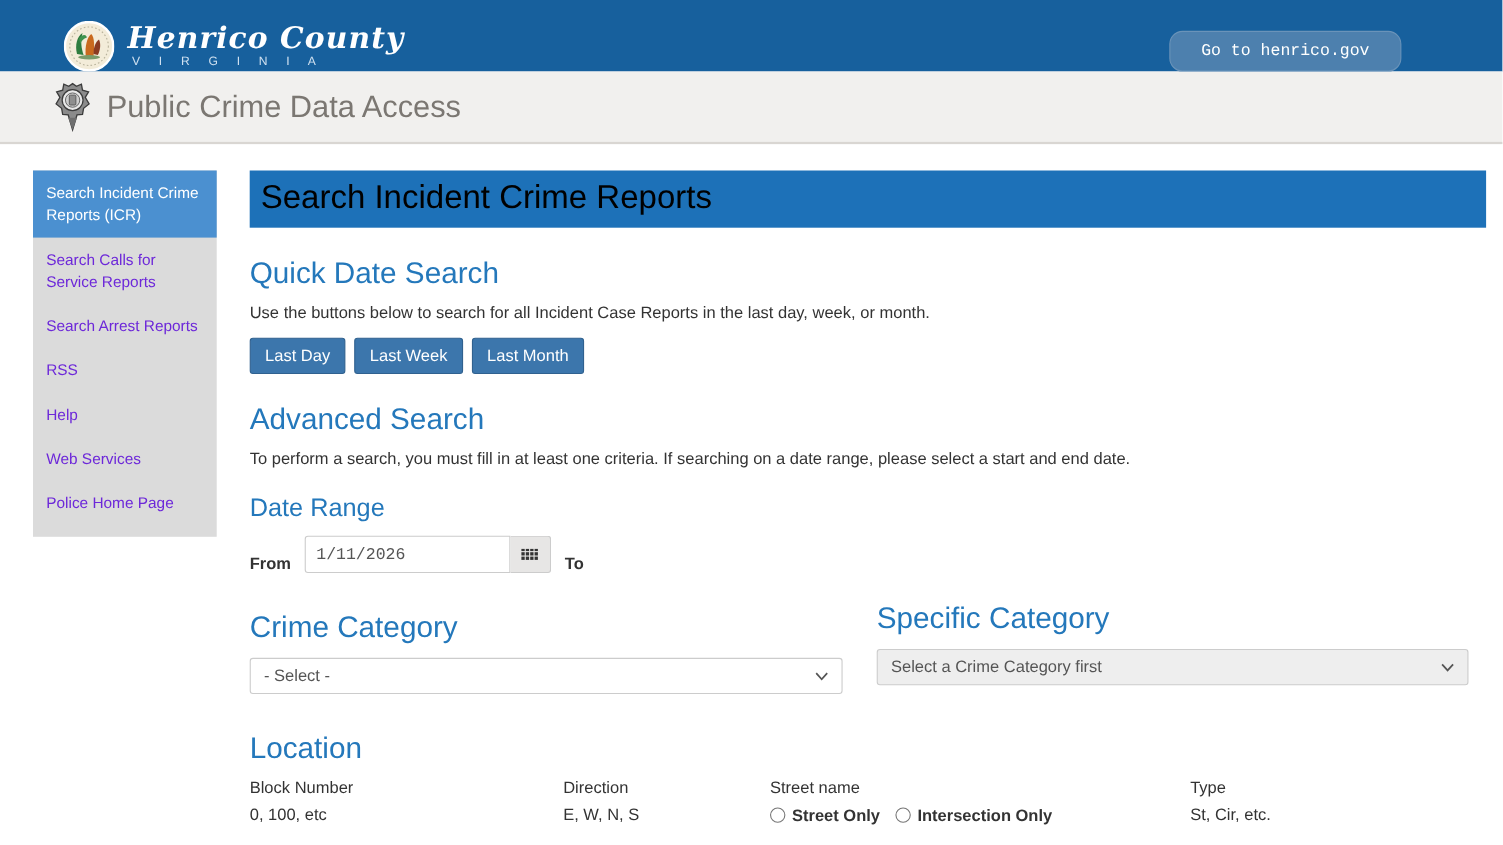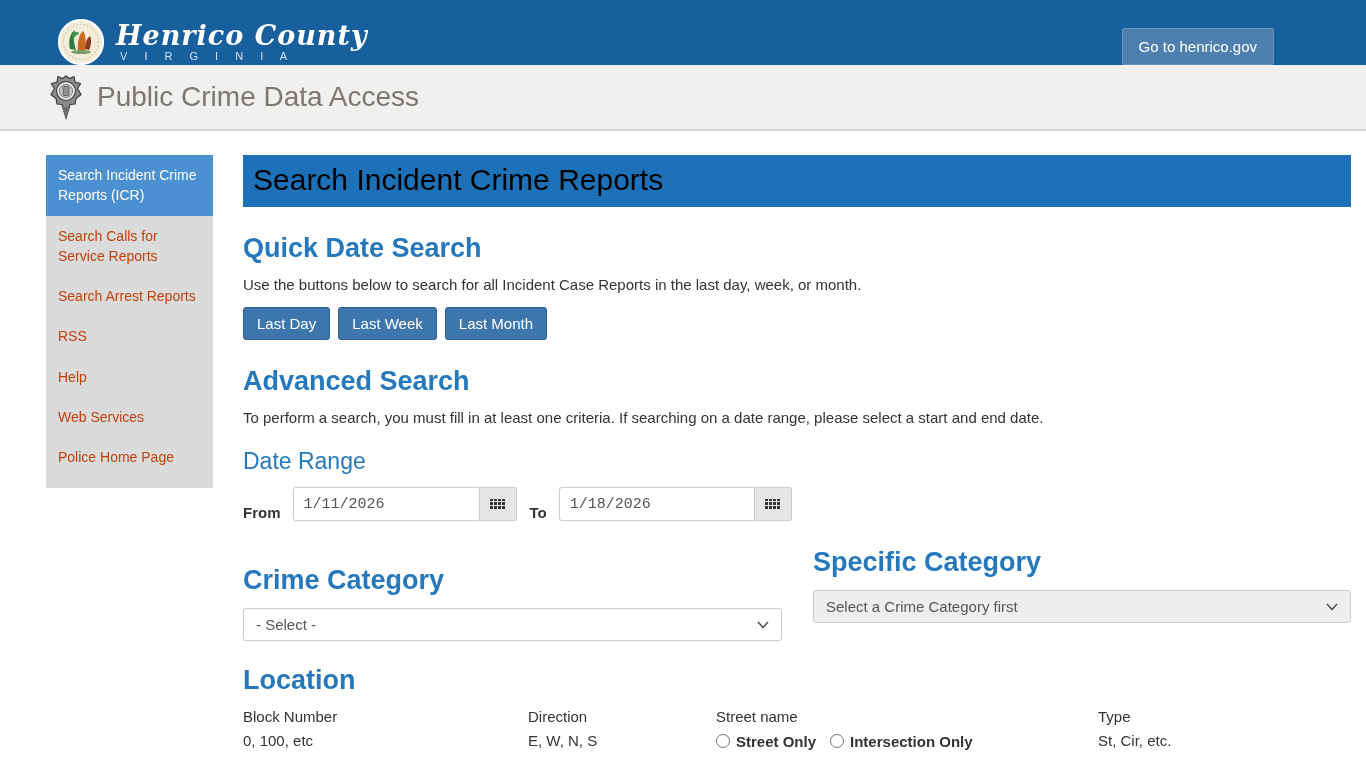--- a/index.html
+++ b/index.html
@@ -9,39 +9,39 @@
   
   .navbar { height:65px; background:#17609d; display:flex; align-items:flex-end;
     justify-content:space-between; padding:0 92px 0 58px; }
   .brand { display:flex; align-items:center; gap:12px; }
   .seal { width:46px; height:46px; }
   .brand-text { line-height:1; }
   .brand-title { font-family:"DejaVu Serif", serif; font-style:italic; font-weight:bold;
     color:#fff; font-size:27px; letter-spacing:1px; }
   .brand-sub { color:#cfe0f0; font-size:11px; letter-spacing:7px; margin-top:2px; padding-left:4px; }
   .go-btn { background:#4d80ae; border:1px solid #6a93b9; color:#fff; font-size:15px;
-    padding:9px 16px; border-radius:2px; cursor:pointer; font-family:Liberation Sans, sans-serif; }
+    padding:9px 28px; border-radius:12px; cursor:pointer; font-family:Liberation Mono, monospace; }
 
   
   .app-header { height:66px; background:#f1f0ee; border-bottom:2px solid #d9d6d2;
     display:flex; align-items:center; gap:15px; padding:0 50px; }
   .app-title { font-size:28px; color:#7b7772; }
 
   
   .content { display:flex; align-items:flex-start; }
-  .sidebar { width:167px; margin:24px 0 0 46px; background:#dbdbdb; padding-bottom:10px; }
-  .side-item { display:block; font-size:14px; color:#c2410c; padding:10px 12px;
+  .sidebar { width:167px; margin:24px 0 0 30px; background:#dbdbdb; padding-bottom:10px; }
+  .side-item { display:block; font-size:14px; color:#6d28d9; padding:10px 12px;
     line-height:1.45; cursor:pointer; text-decoration:none; }
   .side-item.active { background:#4b90d0; color:#fff; }
   .main { flex:1; margin:24px 15px 0 30px; }
 
   
   .page-title-bar { background:#1d71b8; color:#000000; font-size:30px;
     padding:8px 10px 10px 10px; }
-  h2.sect { color:#2478bb; font-size:27px; font-weight:700; margin:26px 0 12px 0; }
+  h2.sect { color:#2478bb; font-size:27px; font-weight:400; margin:26px 0 12px 0; }
   h3.sect { color:#2478bb; font-size:23px; font-weight:400; margin:22px 0 12px 0; }
   p.desc { font-size:15px; color:#333; margin-bottom:14px; }
 
   .btn-row { display:flex; gap:8px; margin-bottom:6px; }
   .qbtn { background:#3c76ac; border:1px solid #30618f; color:#fff; font-size:15px;
     padding:7px 13px; border-radius:3px; cursor:pointer; font-family:inherit; }
 
   
   .date-row { display:flex; align-items:flex-end; margin-bottom:26px; }
   .fld-label { font-weight:bold; font-size:15px; margin-right:12px; }
@@ -56,21 +56,21 @@
   .cal-icon { display:grid; grid-template-columns:repeat(4,3px); grid-template-rows:2px 3px 3px;
     gap:1px; }
   .cal-icon i { background:#333; display:block; }
   .to-label { margin-left:13px; }
 
   .autofill { font-size:15px; margin-bottom:14px; }
   .autofill a { color:#3e7cbf; text-decoration:none; cursor:pointer; }
 
   
   .cat-row { position:relative; height:100px; margin-top:10px; }
-  .cat-col-left { position:absolute; left:0; top:18px; width:539px; }
+  .cat-col-left { position:absolute; left:0; top:8px; width:539px; }
   .cat-col-right { position:absolute; left:570px; top:0; width:538px; }
   .cat-row h2.sect { margin-top:0; }
   .select { height:33px; border:1px solid #ccc; border-radius:3px; background:#fff;
     display:flex; align-items:center; justify-content:space-between; padding:0 12px;
     font-size:15px; color:#555; cursor:pointer; }
   .select.disabled { background:#eee; cursor:default; }
   .chev { width:12px; height:8px; }
 
   
   .loc-grid { position:relative; height:70px; }
@@ -160,39 +160,20 @@
               <i></i>
               <i></i>
               <i></i>
               <i></i>
               <i></i>
               <i></i>
             </span>
         </div>
       </div>
       <span class="fld-label to-label">To</span>
-      <div class="input-group">
-        <input class="txt date-input2" value="1/18/2026" style="">
-        <div class="cal-btn">
-          <span class="cal-icon">
-              <i></i>
-              <i></i>
-              <i></i>
-              <i></i>
-              <i></i>
-              <i></i>
-              <i></i>
-              <i></i>
-              <i></i>
-              <i></i>
-              <i></i>
-              <i></i>
-            </span>
-        </div>
-      </div>
     </div>
 
 
     <div class="cat-row">
       <div class="cat-col-left">
         <h2 class="sect">Crime Category</h2>
         <div class="select">
           <span>- Select -</span>
           <svg class="chev" viewBox="0 0 12 8">
               <polyline points="1,1 6,6.5 11,1" fill="none" stroke="#555" stroke-width="1.6"></polyline>

